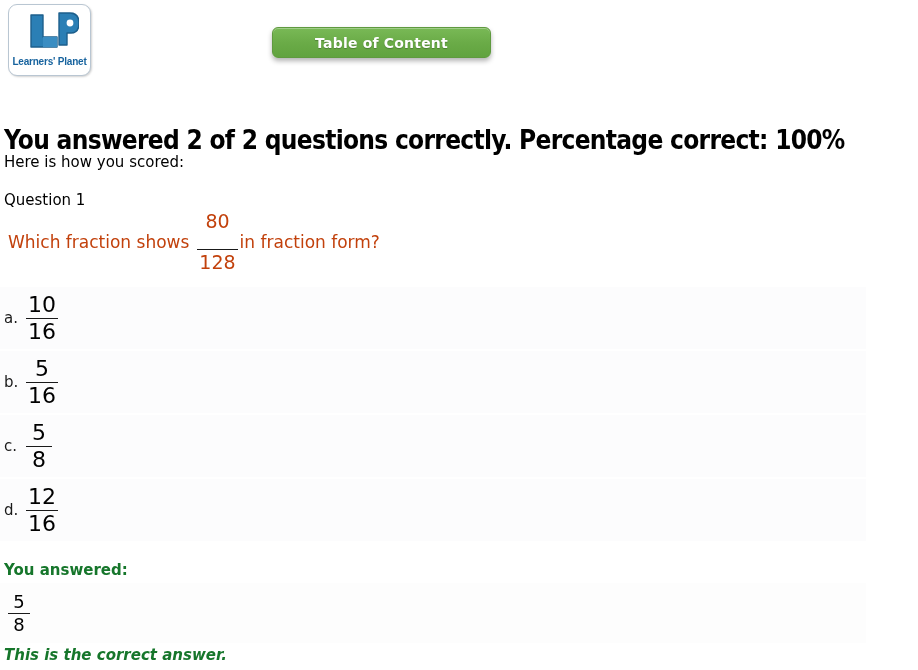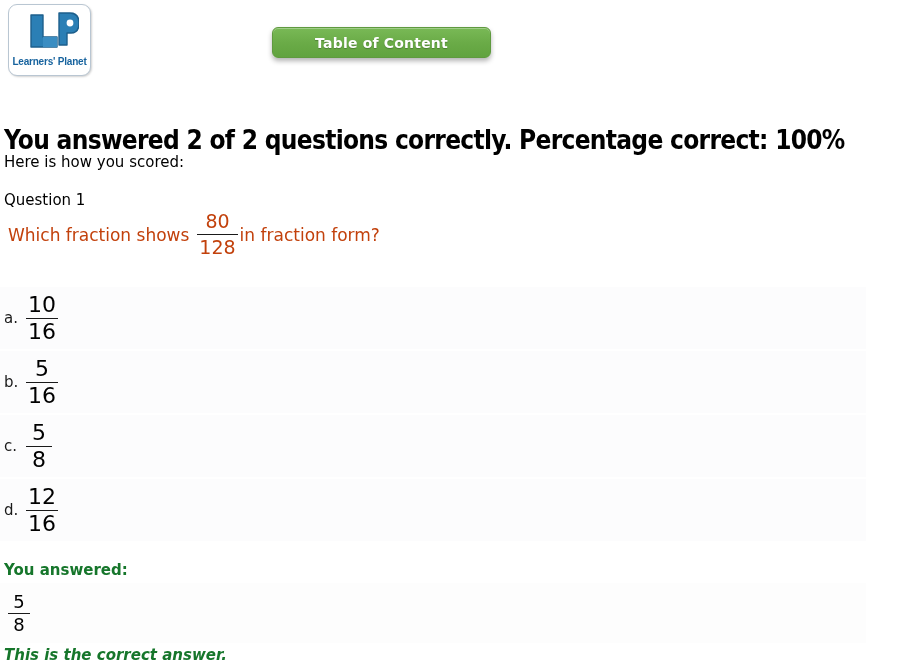--- a/index.html
+++ b/index.html
@@ -142,21 +142,21 @@
   }
   .frac .bar {
     display: block;
     width: 100%;
     min-width: 22px;
     height: 0;
     border-top: 1.5px solid #1a1a1a;
     margin: 2px 0;
   }
   .frac-stem { font-size: 19px; }
-  .frac-stem .num { margin-bottom: 1px; }
+  .frac-stem .num { margin-bottom: 16px; }
   .frac-stem .den { margin-top: 1px; }
   .frac-stem .bar { min-width: 40px; }
 
   
   .options {
     position: absolute;
     left: 0;
     top: 287px;
     width: 866px;
   }

